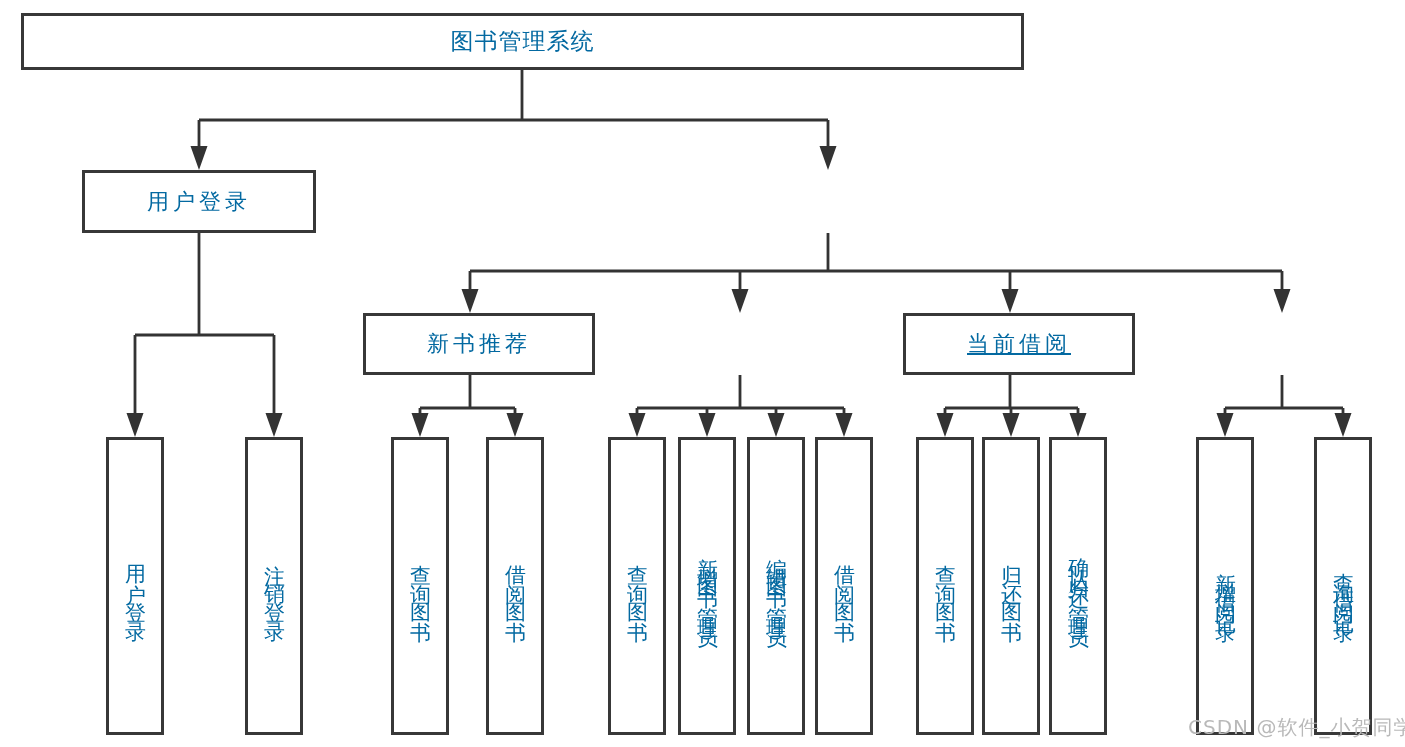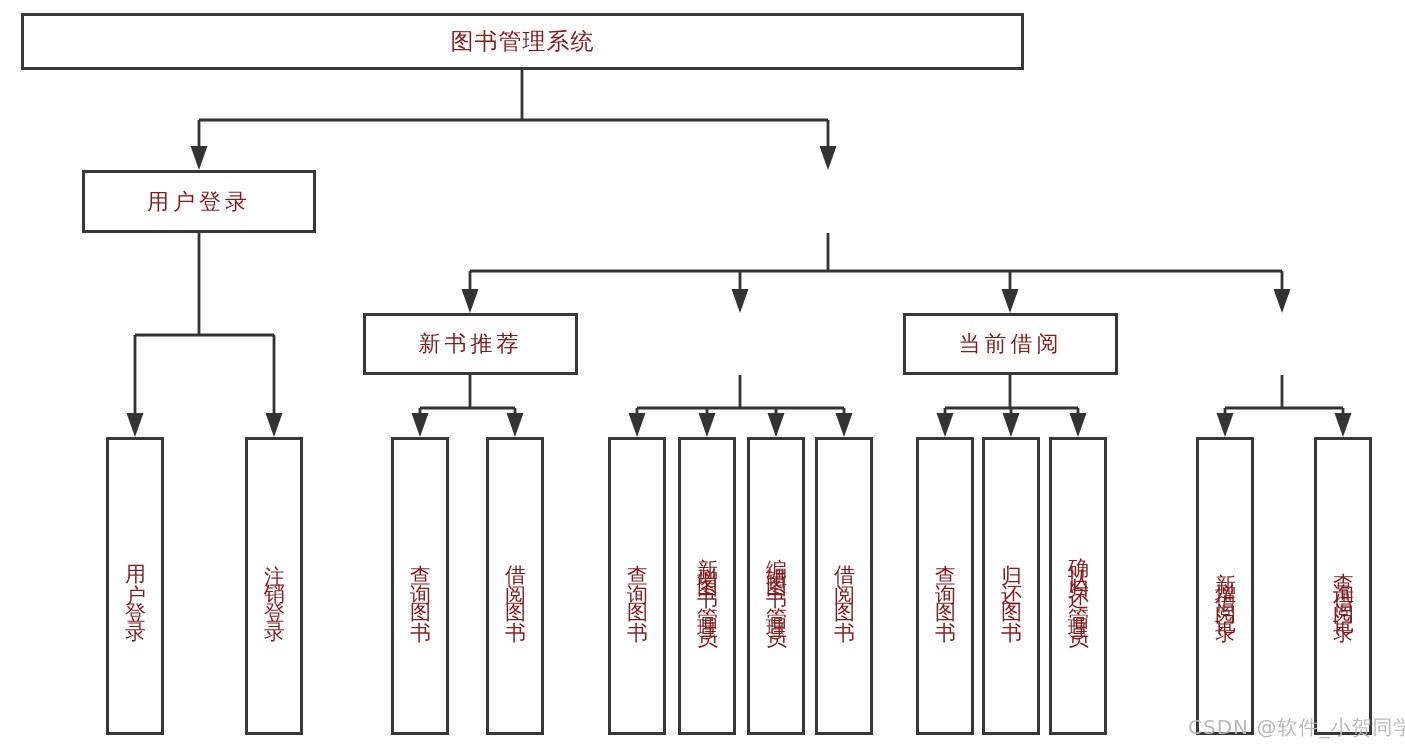--- a/index.html
+++ b/index.html
@@ -9,40 +9,40 @@
     position: relative;
     width: 1405px;
     height: 747px;
     background: #ffffff;
     overflow: hidden;
   }
   .node {
     position: absolute;
     background: #ffffff;
     border: 3px solid #383838;
-    color: #7f1d1d;
+    color: #0369a1;
     display: flex;
     align-items: center;
     justify-content: center;
     z-index: 2;
   }
   .hnode {
     font-size: 22px;
     letter-spacing: 4px;
     white-space: nowrap;
   }
   .root-node {
     left: 21px; top: 13px; width: 1003px; height: 57px;
     font-size: 23px; letter-spacing: 1px;
   }
   .l2a { left: 82px;  top: 170px; width: 234px; height: 63px; }
   .l2b { left: 711px; top: 170px; width: 234px; height: 63px; }
-  .l3  { top: 313px; width: 215px; height: 62px; }
+  .l3  { top: 313px; width: 232px; height: 62px; }
   .l3a { left: 363px; }  .l3b { left: 633px; }
-  .l3c { left: 903px; }  .l3d { left: 1174px; }
+  .l3c { left: 903px; text-decoration: underline; }  .l3d { left: 1174px; }
   .leaf {
     top: 437px; width: 58px; height: 298px;
     writing-mode: vertical-rl;
     font-size: 21px;
     letter-spacing: 10px;
     line-height: 1;
   }
   .leaf.sparse { letter-spacing: 19px; }
   .wires {
     position: absolute; left: 0; top: 0; z-index: 3;

